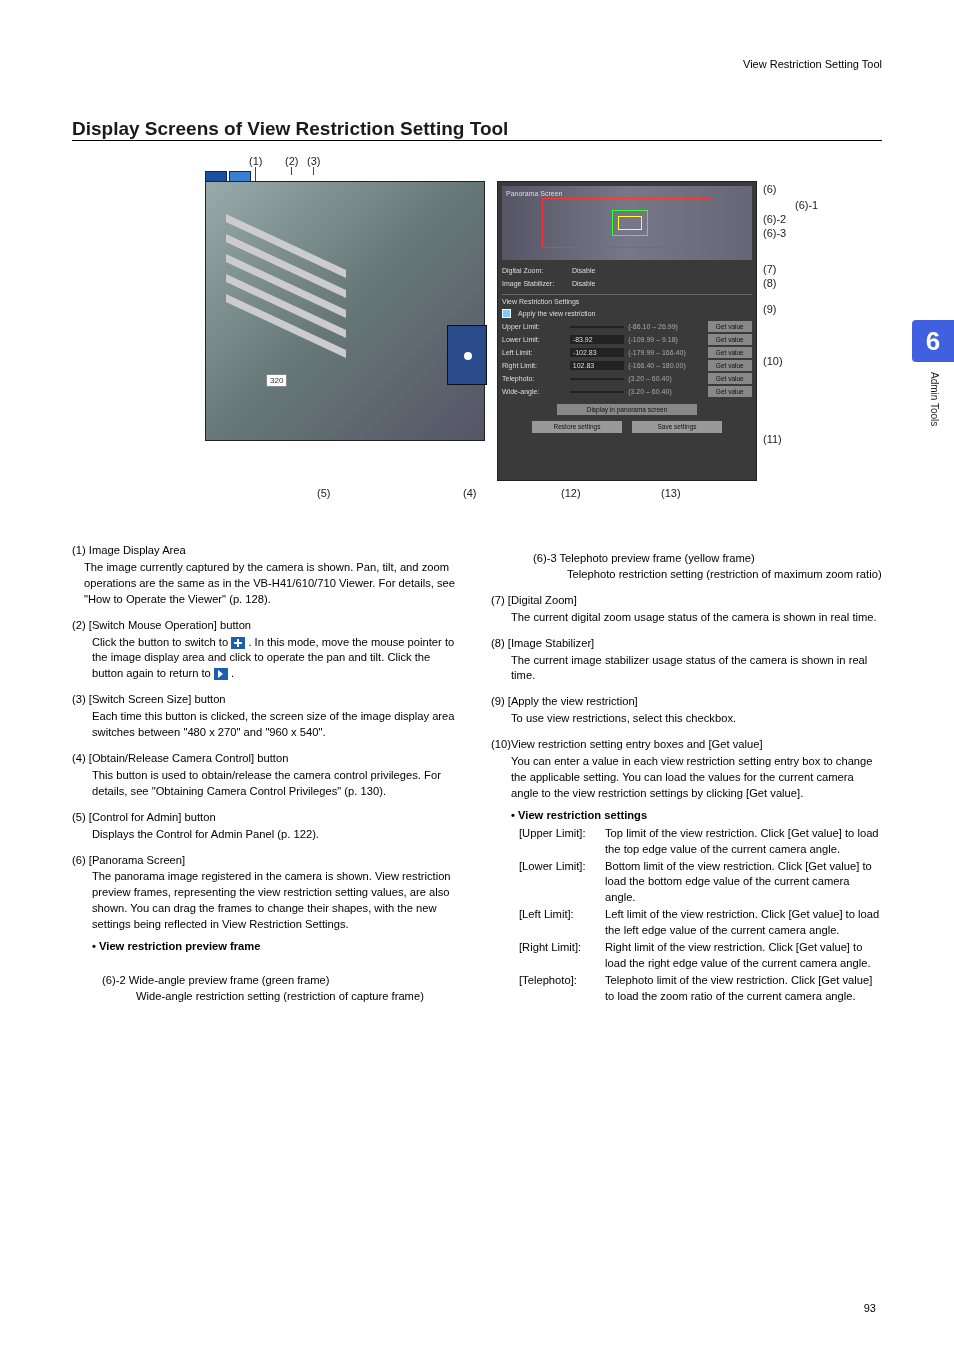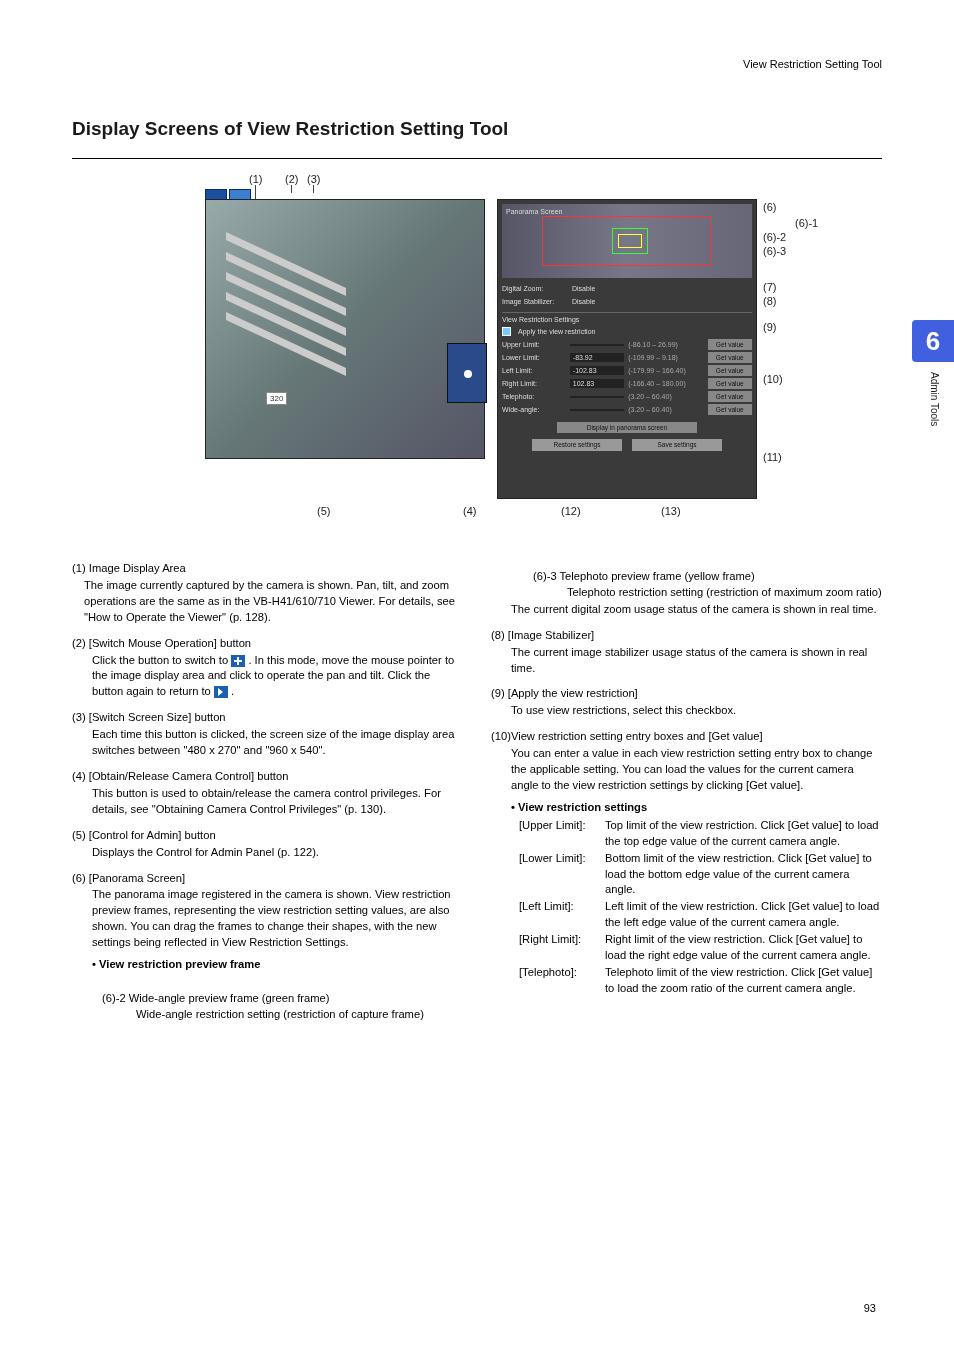--- a/index.html
+++ b/index.html
@@ -17,21 +17,21 @@
     position: absolute;
     top: 58px;
     right: 72px;
     font-size: 11px;
   }
   .section-title {
     font-size: 19px;
     font-weight: bold;
     color: #1a1a1a;
     margin-top: 58px;
-    padding-bottom: 18px;
+    padding-bottom: 0;
     border-bottom: 1.5px solid #000;
     margin-bottom: 14px;
   }
   .figure-area {
     position: relative;
     width: 600px;
     height: 360px;
     margin: 0 auto 18px auto;
   }
   .img-display {
@@ -269,20 +269,21 @@
       <div style="margin-left:34px">Wide-angle restriction setting (restriction of capture frame)</div>
     </div>
   </div>
 
   <div class="col">
     <div class="sub-indent" style="margin-left:42px">
       <span>(6)-3 Telephoto preview frame (yellow frame)</span>
       <div style="margin-left:34px">Telephoto restriction setting (restriction of maximum zoom ratio)</div>
     </div>
 
+    <div class="item-head">(7) [Digital Zoom]</div>
     <div class="item-body">The current digital zoom usage status of the camera is shown in real time.</div>
 
     <div class="item-head">(8) [Image Stabilizer]</div>
     <div class="item-body">The current image stabilizer usage status of the camera is shown in real time.</div>
 
     <div class="item-head">(9) [Apply the view restriction]</div>
     <div class="item-body">To use view restrictions, select this checkbox.</div>
 
     <div class="item-head">(10)View restriction setting entry boxes and [Get value]</div>
     <div class="item-body">You can enter a value in each view restriction setting entry box to change the applicable setting. You can load the values for the current camera angle to the view restriction settings by clicking [Get value].</div>

